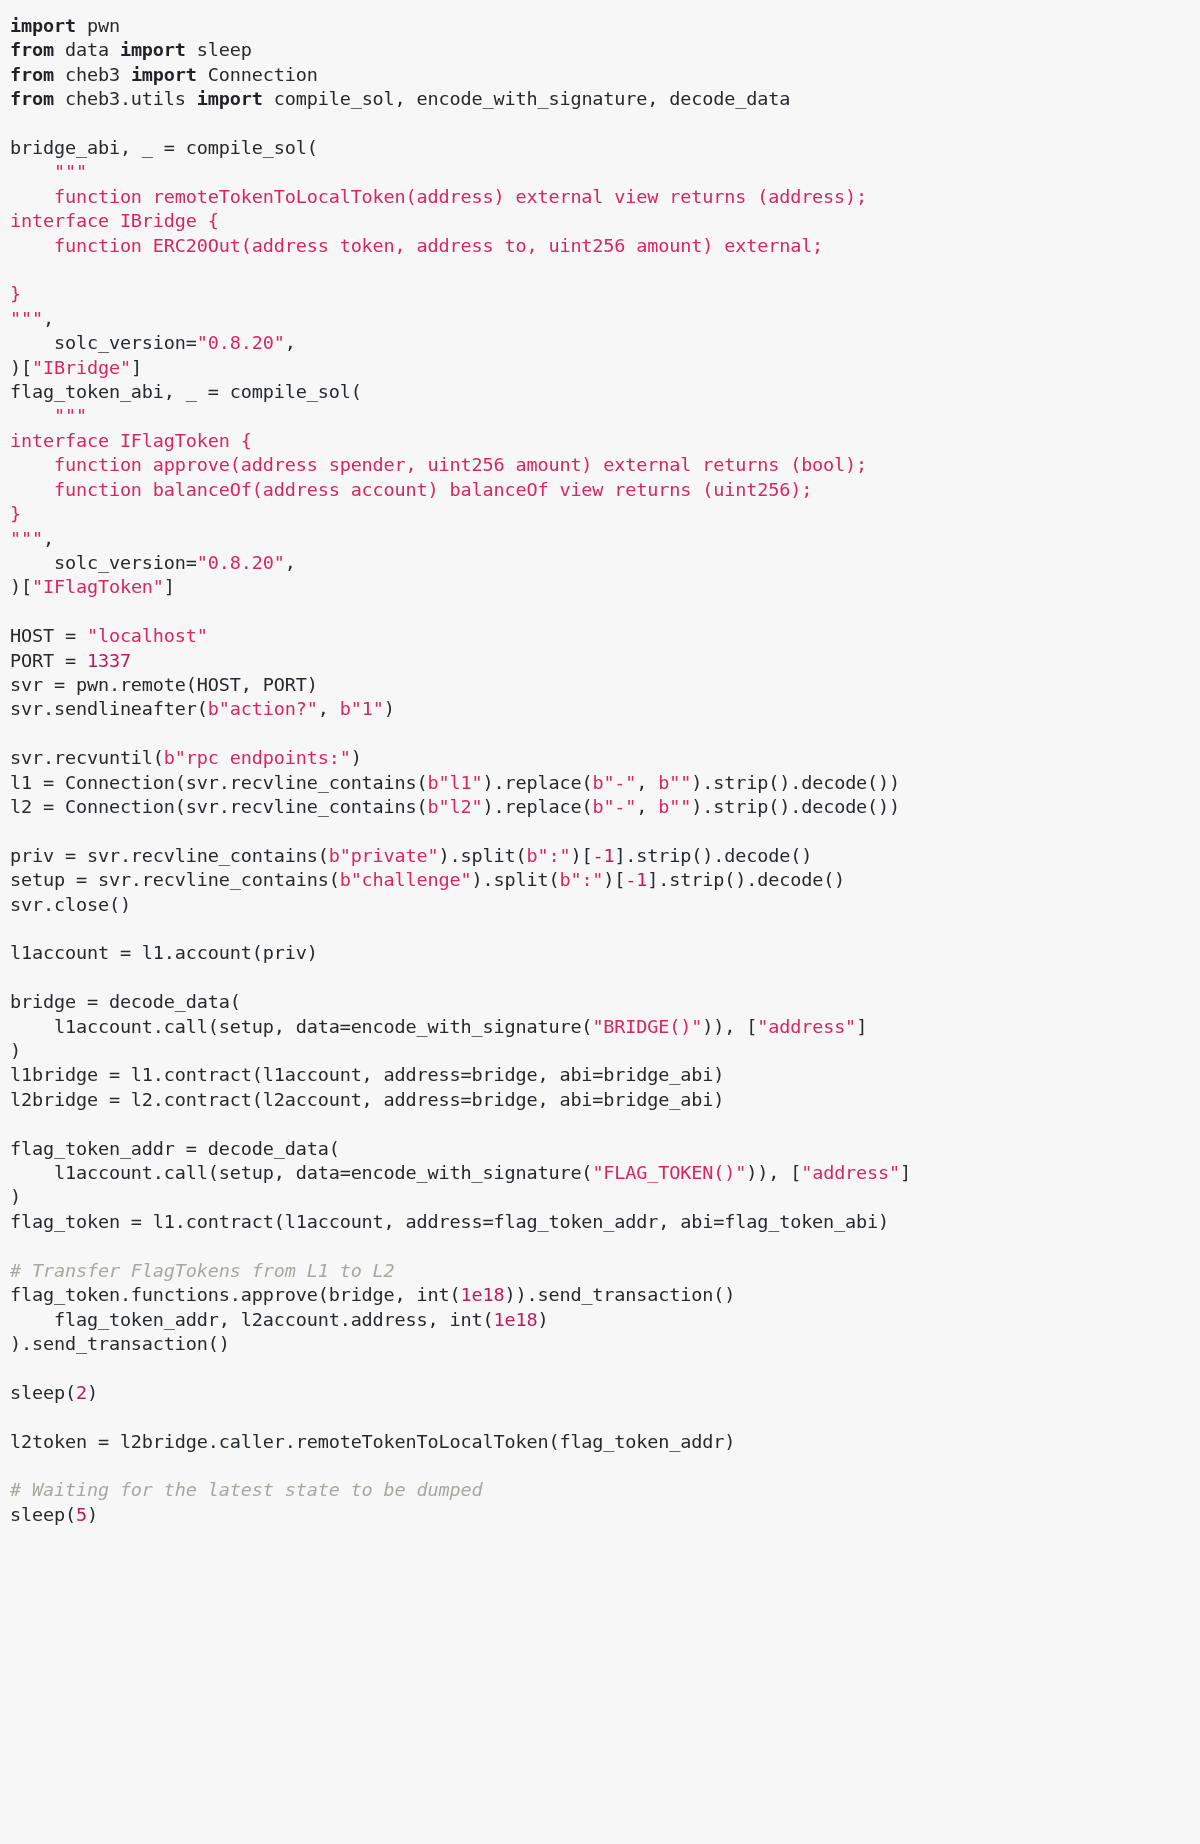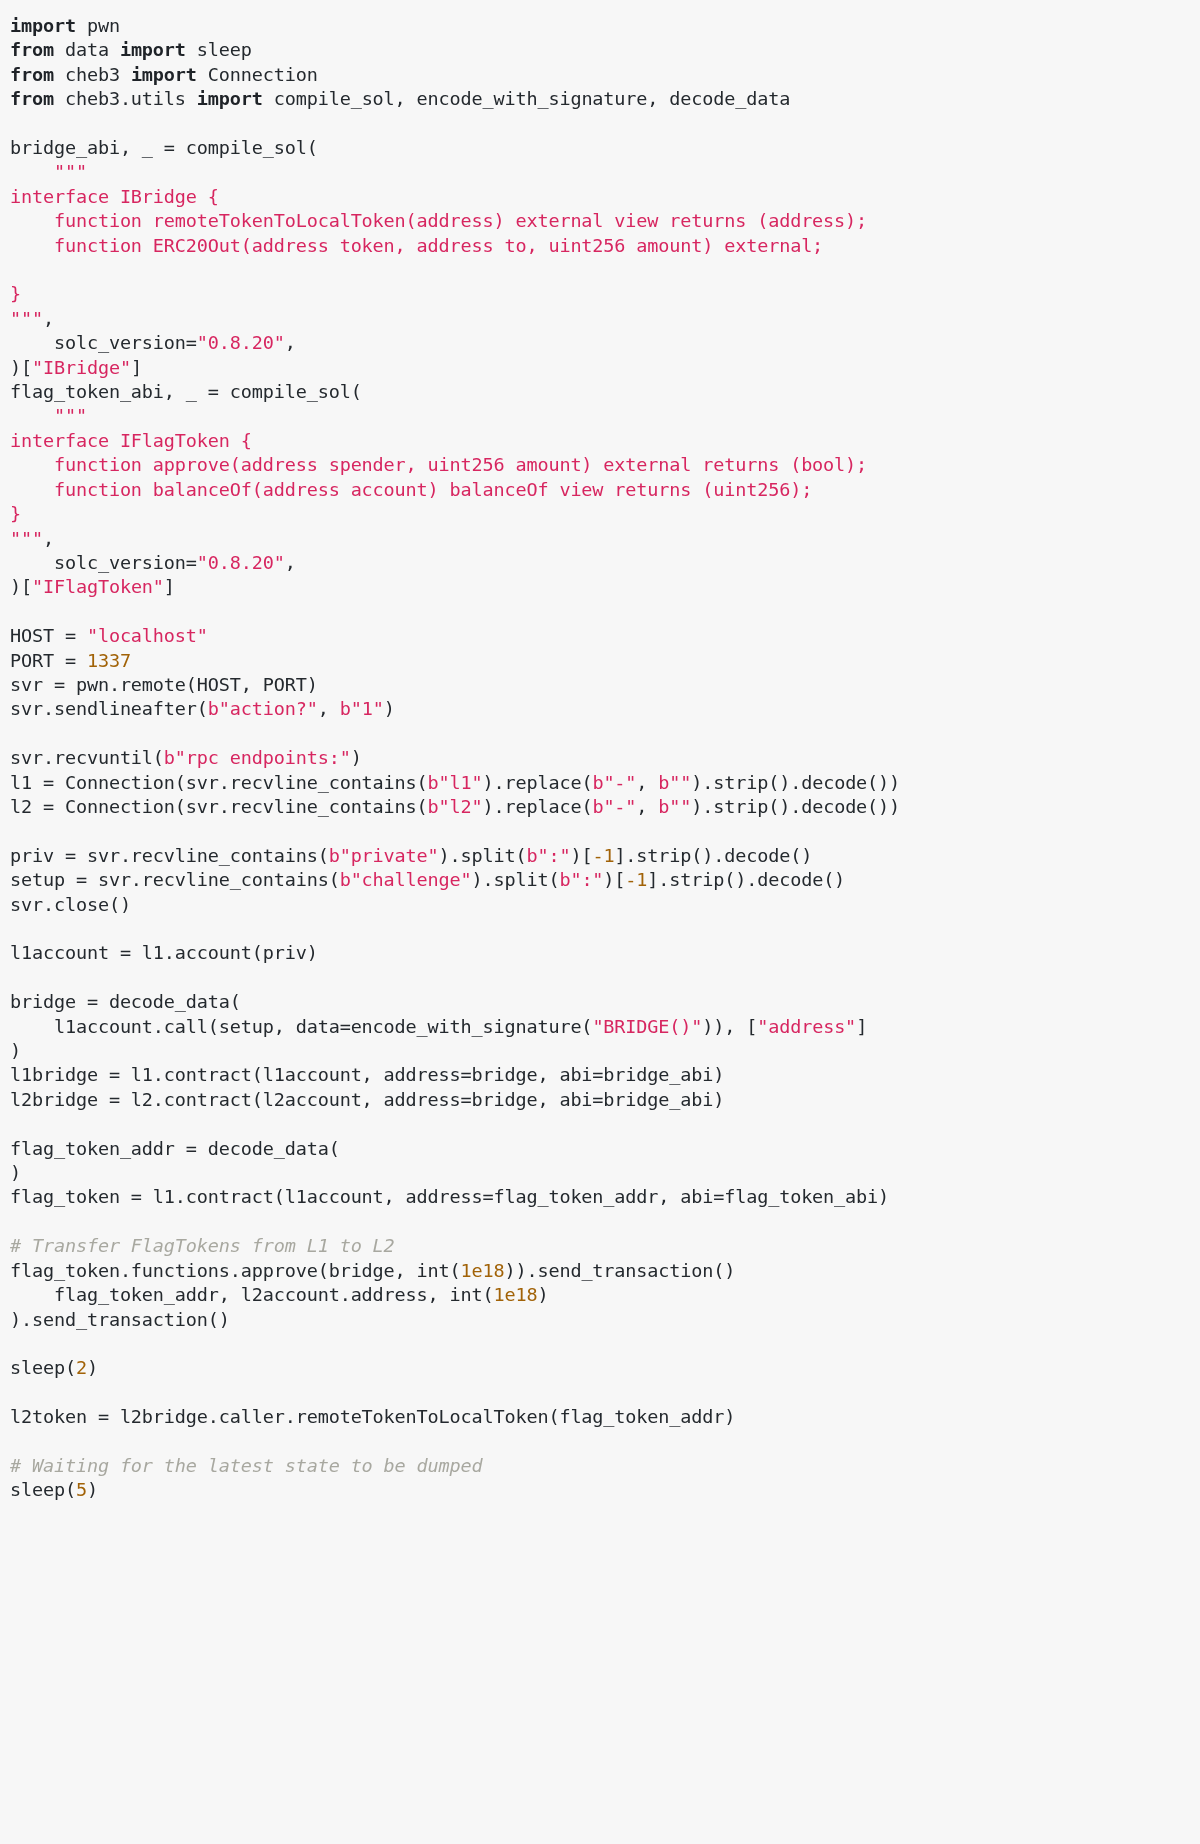--- a/index.html
+++ b/index.html
@@ -21,37 +21,37 @@
     font-family: "DejaVu Sans Mono", "Liberation Mono", monospace;
     font-size: 18.5px;
     line-height: 24.4px;
     white-space: pre;
     color: #24292e;
     letter-spacing: -0.15px;
     min-height: 24.4px;
   }
   .tok-kw      { color: #1f2328; font-weight: bold; }
   .tok-str     { color: #d72660; }
-  .tok-num     { color: #a16207; }
+  .tok-num     { color: #be185d; }
   .tok-com     { color: #a8a8a0; font-style: italic; }
   .tok-plain   { color: #24292e; }
 </style>
 </head>
 <body style="background: rgb(247, 247, 247);">
 
 <div id="code-block">
     <div class="code-line"><span class="tok-kw">import</span><span class="tok-plain"> pwn</span></div>
     <div class="code-line"><span class="tok-kw">from</span><span class="tok-plain"> data </span><span class="tok-kw">import</span><span class="tok-plain"> sleep</span></div>
     <div class="code-line"><span class="tok-kw">from</span><span class="tok-plain"> cheb3 </span><span class="tok-kw">import</span><span class="tok-plain"> Connection</span></div>
     <div class="code-line"><span class="tok-kw">from</span><span class="tok-plain"> cheb3.utils </span><span class="tok-kw">import</span><span class="tok-plain"> compile_sol, encode_with_signature, decode_data</span></div>
     <div class="code-line">&nbsp;</div>
     <div class="code-line"><span class="tok-plain">bridge_abi, _ = compile_sol(</span></div>
     <div class="code-line"><span class="tok-str">    """</span></div>
+    <div class="code-line"><span class="tok-str">    function remoteTokenToLocalToken(address) external view returns (address);</span></div>
     <div class="code-line"><span class="tok-str">interface IBridge {</span></div>
-    <div class="code-line"><span class="tok-str">    function remoteTokenToLocalToken(address) external view returns (address);</span></div>
     <div class="code-line"><span class="tok-str">    function ERC20Out(address token, address to, uint256 amount) external;</span></div>
     <div class="code-line"><span class="tok-str"></span></div>
     <div class="code-line"><span class="tok-str">}</span></div>
     <div class="code-line"><span class="tok-str">"""</span><span class="tok-plain">,</span></div>
     <div class="code-line"><span class="tok-plain">    solc_version=</span><span class="tok-str">"0.8.20"</span><span class="tok-plain">,</span></div>
     <div class="code-line"><span class="tok-plain">)[</span><span class="tok-str">"IBridge"</span><span class="tok-plain">]</span></div>
     <div class="code-line"><span class="tok-plain">flag_token_abi, _ = compile_sol(</span></div>
     <div class="code-line"><span class="tok-str">    """</span></div>
     <div class="code-line"><span class="tok-str">interface IFlagToken {</span></div>
     <div class="code-line"><span class="tok-str">    function approve(address spender, uint256 amount) external returns (bool);</span></div>
@@ -76,20 +76,21 @@
     <div class="code-line">&nbsp;</div>
     <div class="code-line"><span class="tok-plain">l1account = l1.account(priv)</span></div>
     <div class="code-line">&nbsp;</div>
     <div class="code-line"><span class="tok-plain">bridge = decode_data(</span></div>
     <div class="code-line"><span class="tok-plain">    l1account.call(setup, data=encode_with_signature(</span><span class="tok-str">"BRIDGE()"</span><span class="tok-plain">)), [</span><span class="tok-str">"address"</span><span class="tok-plain">]</span></div>
     <div class="code-line"><span class="tok-plain">)</span></div>
     <div class="code-line"><span class="tok-plain">l1bridge = l1.contract(l1account, address=bridge, abi=bridge_abi)</span></div>
     <div class="code-line"><span class="tok-plain">l2bridge = l2.contract(l2account, address=bridge, abi=bridge_abi)</span></div>
     <div class="code-line">&nbsp;</div>
     <div class="code-line"><span class="tok-plain">flag_token_addr = decode_data(</span></div>
+    <div class="code-line"><span class="tok-plain">    l1account.call(setup, data=encode_with_signature(</span><span class="tok-str">"FLAG_TOKEN()"</span><span class="tok-plain">)), [</span><span class="tok-str">"address"</span><span class="tok-plain">]</span></div>
     <div class="code-line"><span class="tok-plain">)</span></div>
     <div class="code-line"><span class="tok-plain">flag_token = l1.contract(l1account, address=flag_token_addr, abi=flag_token_abi)</span></div>
     <div class="code-line">&nbsp;</div>
     <div class="code-line"><span class="tok-com"># Transfer FlagTokens from L1 to L2</span></div>
     <div class="code-line"><span class="tok-plain">flag_token.functions.approve(bridge, int(</span><span class="tok-num">1e18</span><span class="tok-plain">)).send_transaction()</span></div>
     <div class="code-line"><span class="tok-plain">    flag_token_addr, l2account.address, int(</span><span class="tok-num">1e18</span><span class="tok-plain">)</span></div>
     <div class="code-line"><span class="tok-plain">).send_transaction()</span></div>
     <div class="code-line">&nbsp;</div>
     <div class="code-line"><span class="tok-plain">sleep(</span><span class="tok-num">2</span><span class="tok-plain">)</span></div>
     <div class="code-line">&nbsp;</div>

